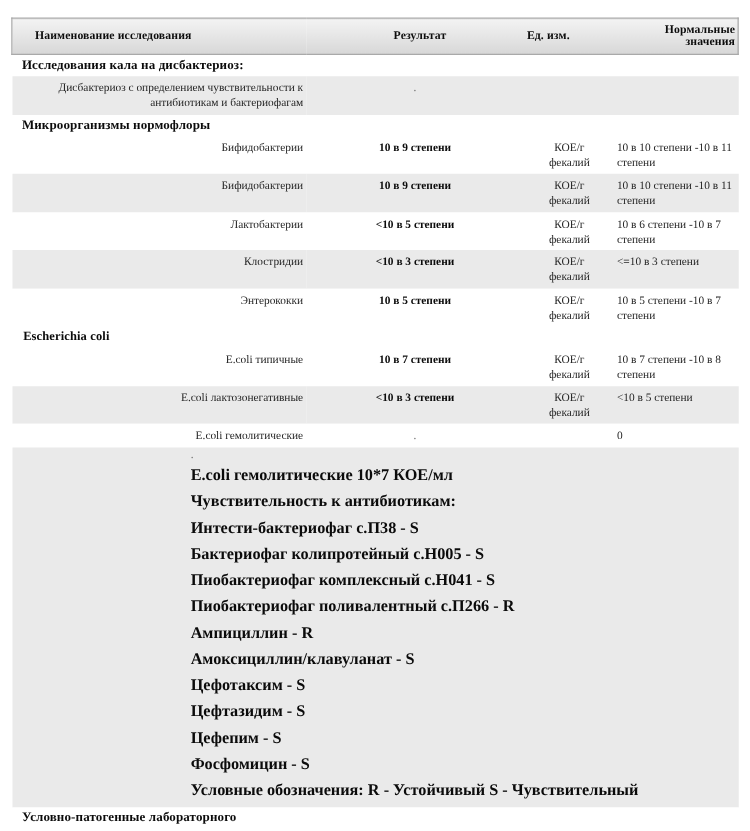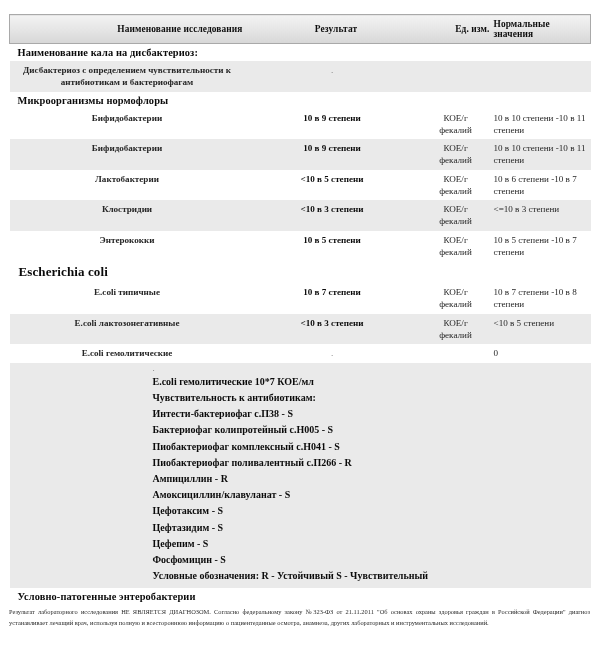--- a/index.html
+++ b/index.html
@@ -44,54 +44,53 @@
     background: linear-gradient(to bottom, #f3f3f3 0%, #e4e4e4 55%, #d7d7d7 100%);
     border: 1px solid #a9a9a9;
     border-left: none;
     border-right: none;
     font-weight: bold;
     font-size: 9.4px;
     padding: 4px 2px 4px 2px;
     color: #0d0d0d;
     letter-spacing: 0.1px;
   }
-  tr.head-row th.h-name   { text-align: right; padding-left: 4px; border-left: 1px solid #a9a9a9; font-family: Liberation Serif, serif;}
+  tr.head-row th.h-name   { text-align: left; padding-left: 18px; border-left: 1px solid #a9a9a9; font-family: Liberation Serif, serif;}
   tr.head-row th.h-result { text-align: center; padding-left: 10px; }
-  tr.head-row th.h-unit   { text-align: right; }
-  tr.head-row th.h-norm   { text-align: left; border-right: 1px solid #a9a9a9;}
+  tr.head-row th.h-unit   { text-align: left; }
+  tr.head-row th.h-norm   { text-align: right; border-right: 1px solid #a9a9a9;}
 
   
   tr.section td {
     font-weight: bold;
     font-size: 10.4px;
     padding: 3px 0 3px 8px;
     background: #ffffff;
     color: #0b0b0b;
     letter-spacing: 0.1px;
   }
   tr.section.latin td {
-    font-size: 13px;
+    font-size: 10px;
     padding-left: 9px;
   }
 
   
   tr.data td {
     padding: 3px 2px 3px 2px;
     vertical-align: top;
     line-height: 1.35;
     font-size: 9.1px;
   }
   tr.data.shaded td { background: #eaeaea; }
   tr.data.plain  td { background: #ffffff; }
 
   td.cell-name {
-    text-align: center;
+    text-align: right;
     padding-left: 8px;
     color: #262626;
-    font-weight: bold;
   }
   td.cell-result {
     text-align: center;
     font-weight: bold;
     color: #0b0b0b;
     padding-right: 38px;
   }
   td.cell-unit {
     text-align: center;
     color: #262626;
@@ -122,21 +121,21 @@
     padding-top: 0px;
   }
   .abx-dot {
     color: #6b6b6b;
     font-size: 9px;
     line-height: 1.15;
     padding-bottom: 1px;
   }
   .abx-line {
     font-weight: bold;
-    font-size: 10px;
+    font-size: 13px;
     line-height: 1.62;
     color: #0b0b0b;
     white-space: nowrap;
   }
 
   
   .footer {
     margin: 2px 10px 0 9px;
     font-size: 6.4px;
     line-height: 1.62;
@@ -159,21 +158,21 @@
     <thead>
       <tr class="head-row">
         <th class="h-name">Наименование исследования</th>
         <th class="h-result">Результат</th>
         <th class="h-unit">Ед. изм.</th>
         <th class="h-norm">Нормальные значения</th>
       </tr>
     </thead>
     <tbody id="tbody">
         <tr class="section">
-          <td colspan="4">Наименование кала на дисбактериоз:</td>
+          <td colspan="4">Исследования кала на дисбактериоз:</td>
         </tr>
         <tr class="data shaded">
           <td class="cell-name">Дисбактериоз с определением чувствительности к антибиотикам и бактериофагам</td>
           <td class="cell-result dotted"><span class="dot-mark">.</span></td>
           <td class="cell-unit"><span></span></td>
           <td class="cell-norm"></td>
         </tr>
         <tr class="section">
           <td colspan="4">Микроорганизмы нормофлоры</td>
         </tr>
@@ -242,20 +241,20 @@
               <div class="abx-line">Амоксициллин/клавуланат - S</div>
               <div class="abx-line">Цефотаксим - S</div>
               <div class="abx-line">Цефтазидим - S</div>
               <div class="abx-line">Цефепим - S</div>
               <div class="abx-line">Фосфомицин - S</div>
               <div class="abx-line">Условные обозначения: R - Устойчивый S - Чувствительный</div>
             </div>
           </td>
         </tr>
         <tr class="section">
-          <td colspan="4">Условно-патогенные энтеробактерии</td>
+          <td colspan="4">Условно-патогенные лабораторного</td>
         </tr>
       </tbody>
   </table>
 
   <div class="footer">Результат лабораторного исследования НЕ ЯВЛЯЕТСЯ ДИАГНОЗОМ. Согласно федеральному закону №323-ФЗ от 21.11.2011 "Об основах охраны здоровья граждан в Российской Федерации" диагноз устанавливает лечащий врач, используя полную и всестороннюю информацию о пациентеданные осмотра, анамнеза, других лабораторных и инструментальных исследований.</div>
 
 </div>
 
 </body></html>

